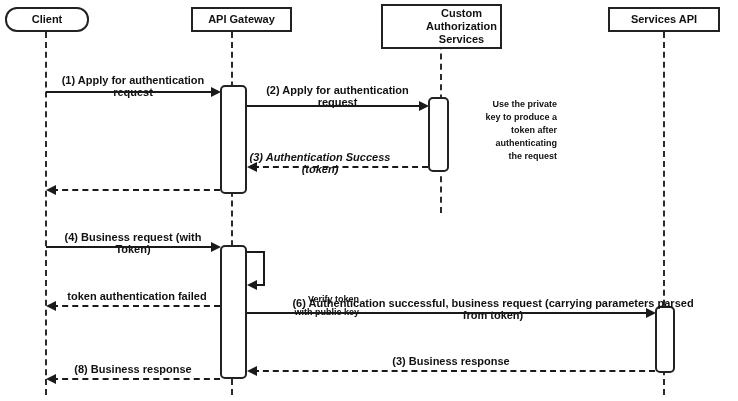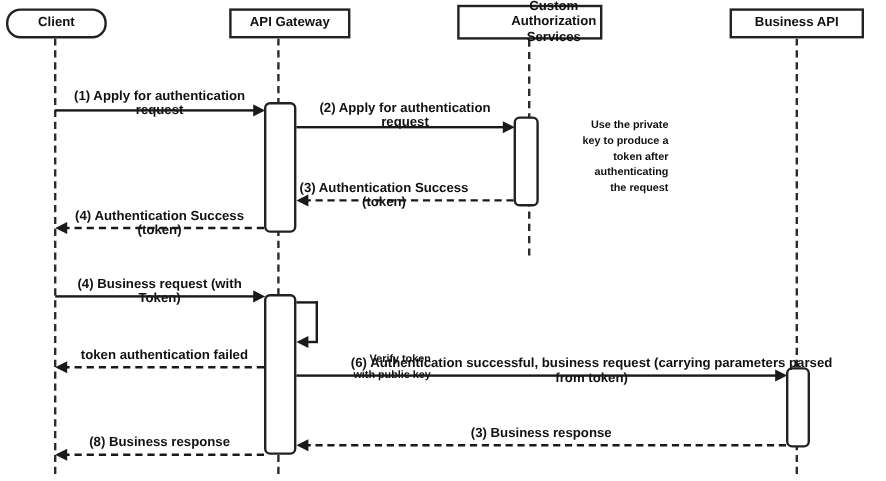--- a/index.html
+++ b/index.html
@@ -37,50 +37,49 @@
 <body>
 
 <div id="canvas">
 
   <div class="box" style="left:5px;top:7px;width:84px;height:25px;border-radius:12px;">
     <span>Client</span>
   </div>
   <div class="box" style="left:191px;top:7px;width:101px;height:25px;">
     <span>API Gateway</span>
   </div>
-  <div class="box" style="left:381px;top:4px;width:121px;height:29px;padding-left:40px;">
+  <div class="box" style="left:381px;top:4px;width:121px;height:45px;padding-left:40px;">
     <span>Custom Authorization Services</span>
   </div>
   <div class="box" style="left:608px;top:7px;width:112px;height:25px;">
-    <span>Business API</span>
+    <span>Services API</span>
   </div>
 
   <div class="lifeline" style="left:45px;top:32px;height:363px;"></div>
   <div class="lifeline" style="left:231px;top:32px;height:363px;"></div>
   <div class="lifeline" style="left:440px;top:33px;height:180px;"></div>
   <div class="lifeline" style="left:663px;top:32px;height:363px;"></div>
 
   <div class="activation" style="left:220px;top:85px;width:27px;height:109px;"></div>
   <div class="activation" style="left:428px;top:97px;width:21px;height:75px;"></div>
   <div class="activation" style="left:220px;top:245px;width:27px;height:134px;"></div>
   <div class="activation" style="left:655px;top:306px;width:20px;height:67px;"></div>
 
   <div class="msg-label" style="left:46px;top:74px;width:174px;">(1) Apply for authentication request</div>
   <div class="line-solid" style="left:46px;top:91px;width:168px;"></div>
   <div class="arrow-right" style="left:211px;top:87px;"></div>
 
   <div class="msg-label" style="left:247px;top:84px;width:181px;">(2) Apply for authentication request</div>
   <div class="line-solid" style="left:247px;top:105px;width:175px;"></div>
   <div class="arrow-right" style="left:419px;top:101px;"></div>
 
-  <div class="msg-label" style="left:247px;top:151px;width:146px;">(3) Authentication Success (token)</div>
+  <div class="msg-label" style="left:247px;top:151px;width:146px;font-style:italic;">(3) Authentication Success (token)</div>
   <div class="line-dashed" style="left:253px;top:166px;width:175px;"></div>
   <div class="arrow-left" style="left:247px;top:162px;"></div>
 
-  <div class="msg-label" style="left:46px;top:174px;width:174px;">(4) Authentication Success (token)</div>
   <div class="line-dashed" style="left:52px;top:189px;width:168px;"></div>
   <div class="arrow-left" style="left:46px;top:185px;"></div>
 
   <div class="note-label" style="left:462px;top:98px;width:95px;">Use the private
 key to produce a
 token after
 authenticating
 the request</div>
 
   <div class="msg-label" style="left:46px;top:231px;width:174px;">(4) Business request (with Token)</div>

